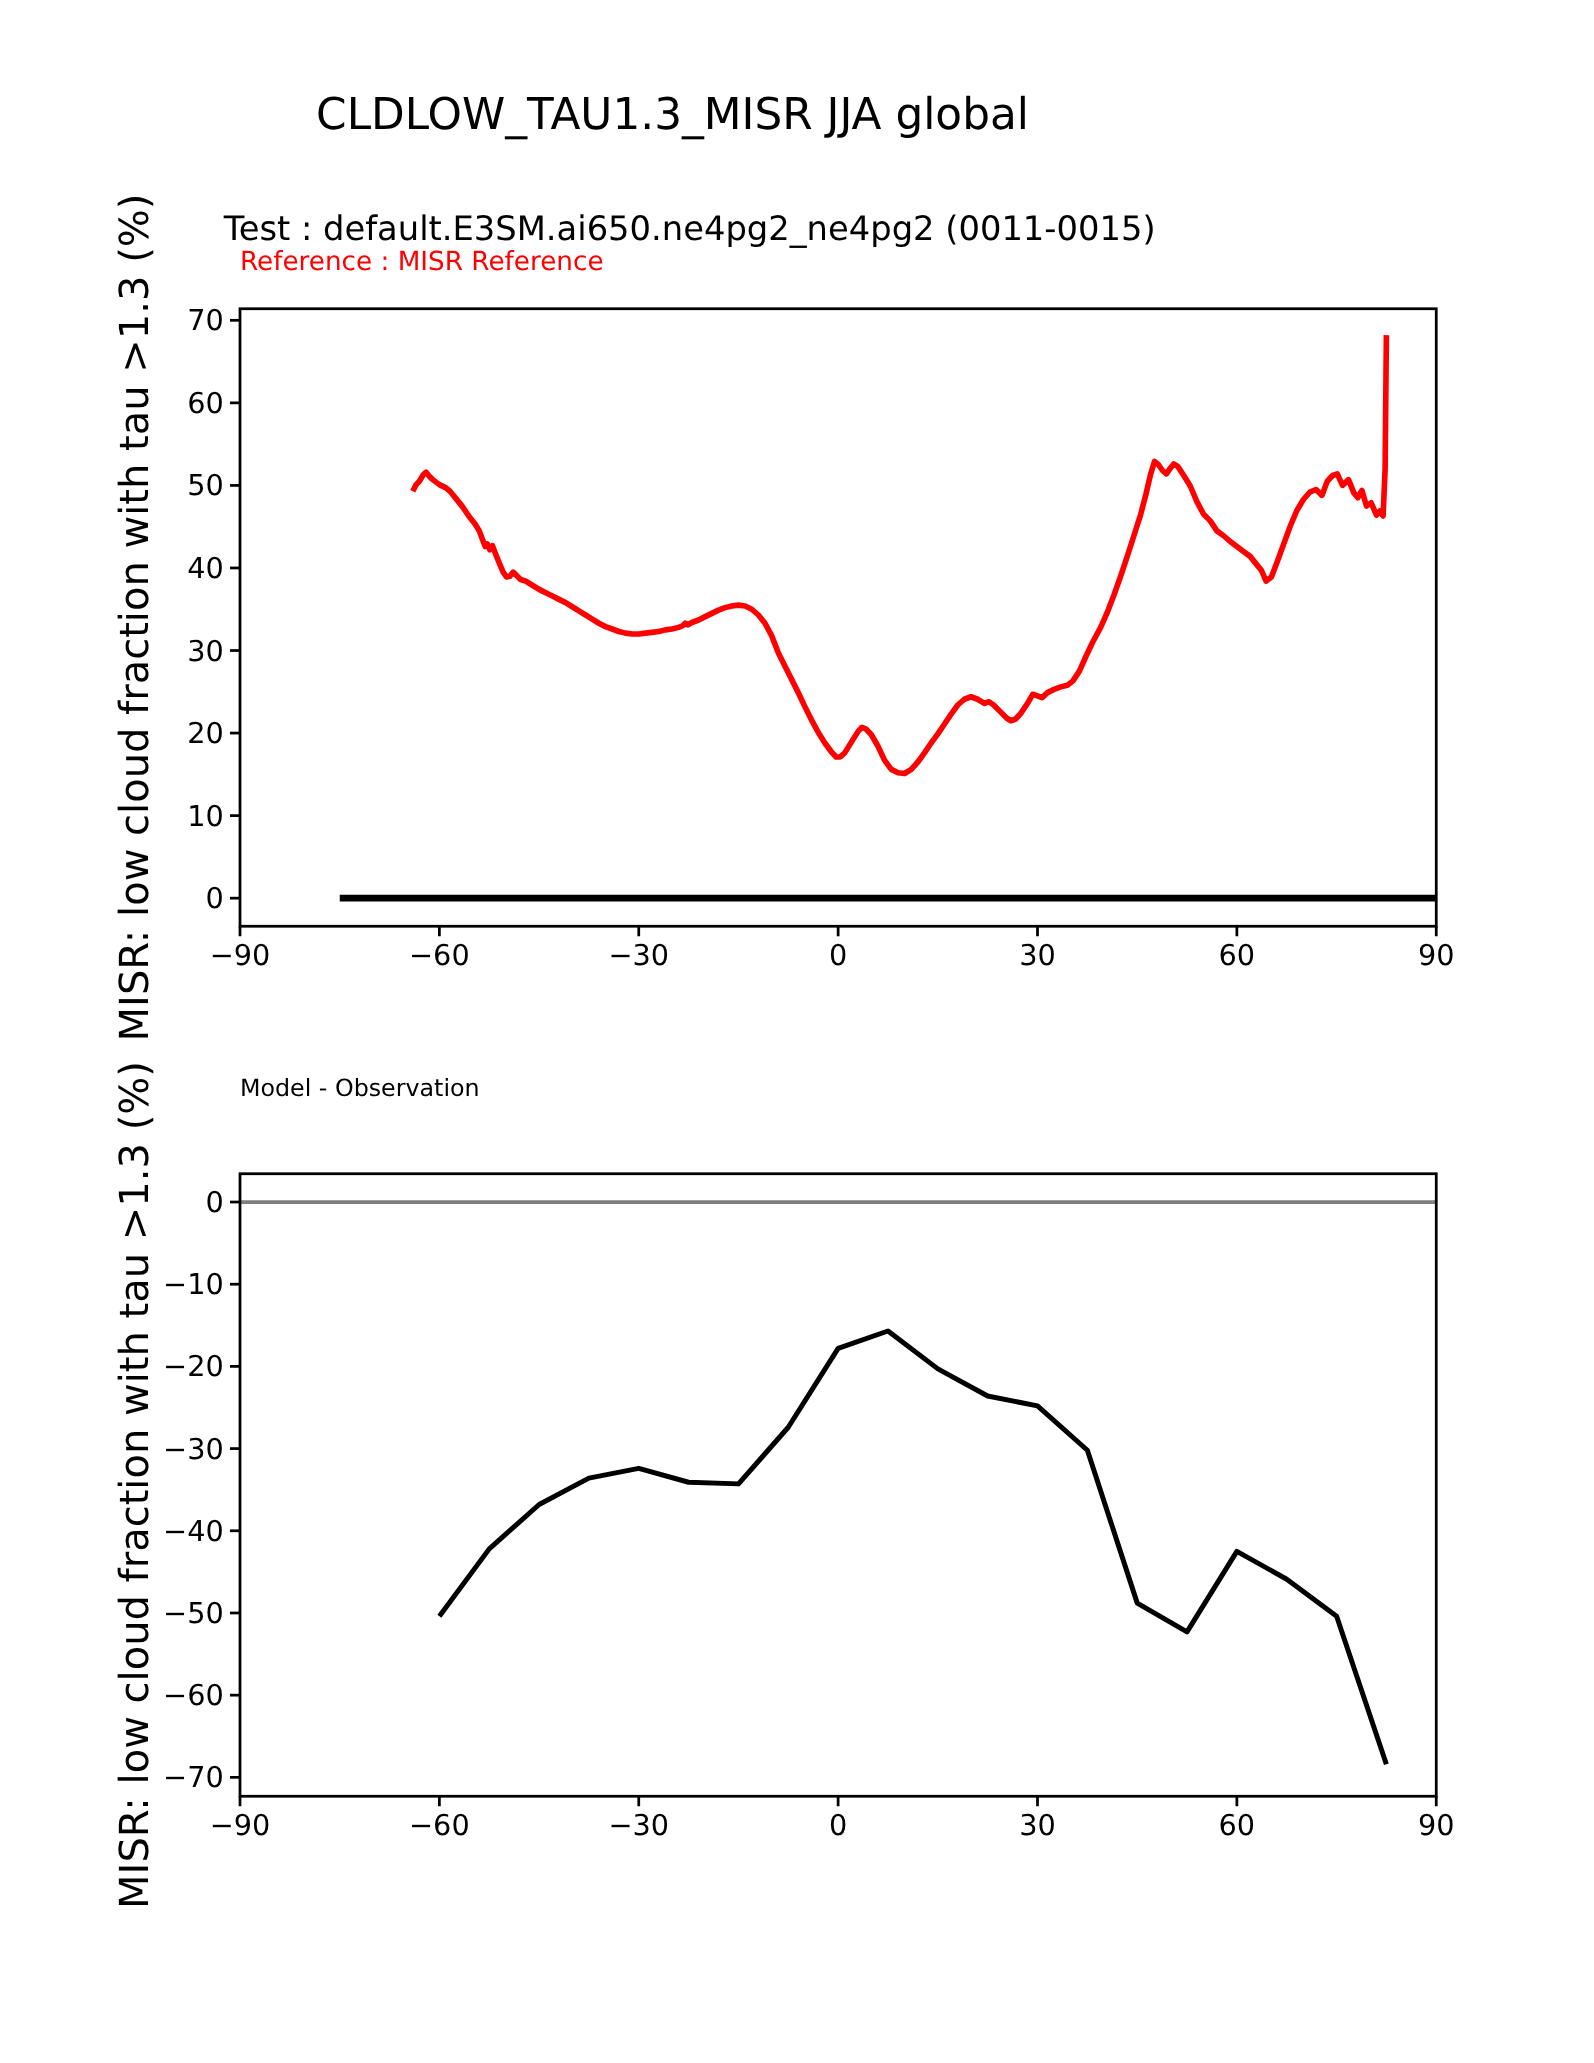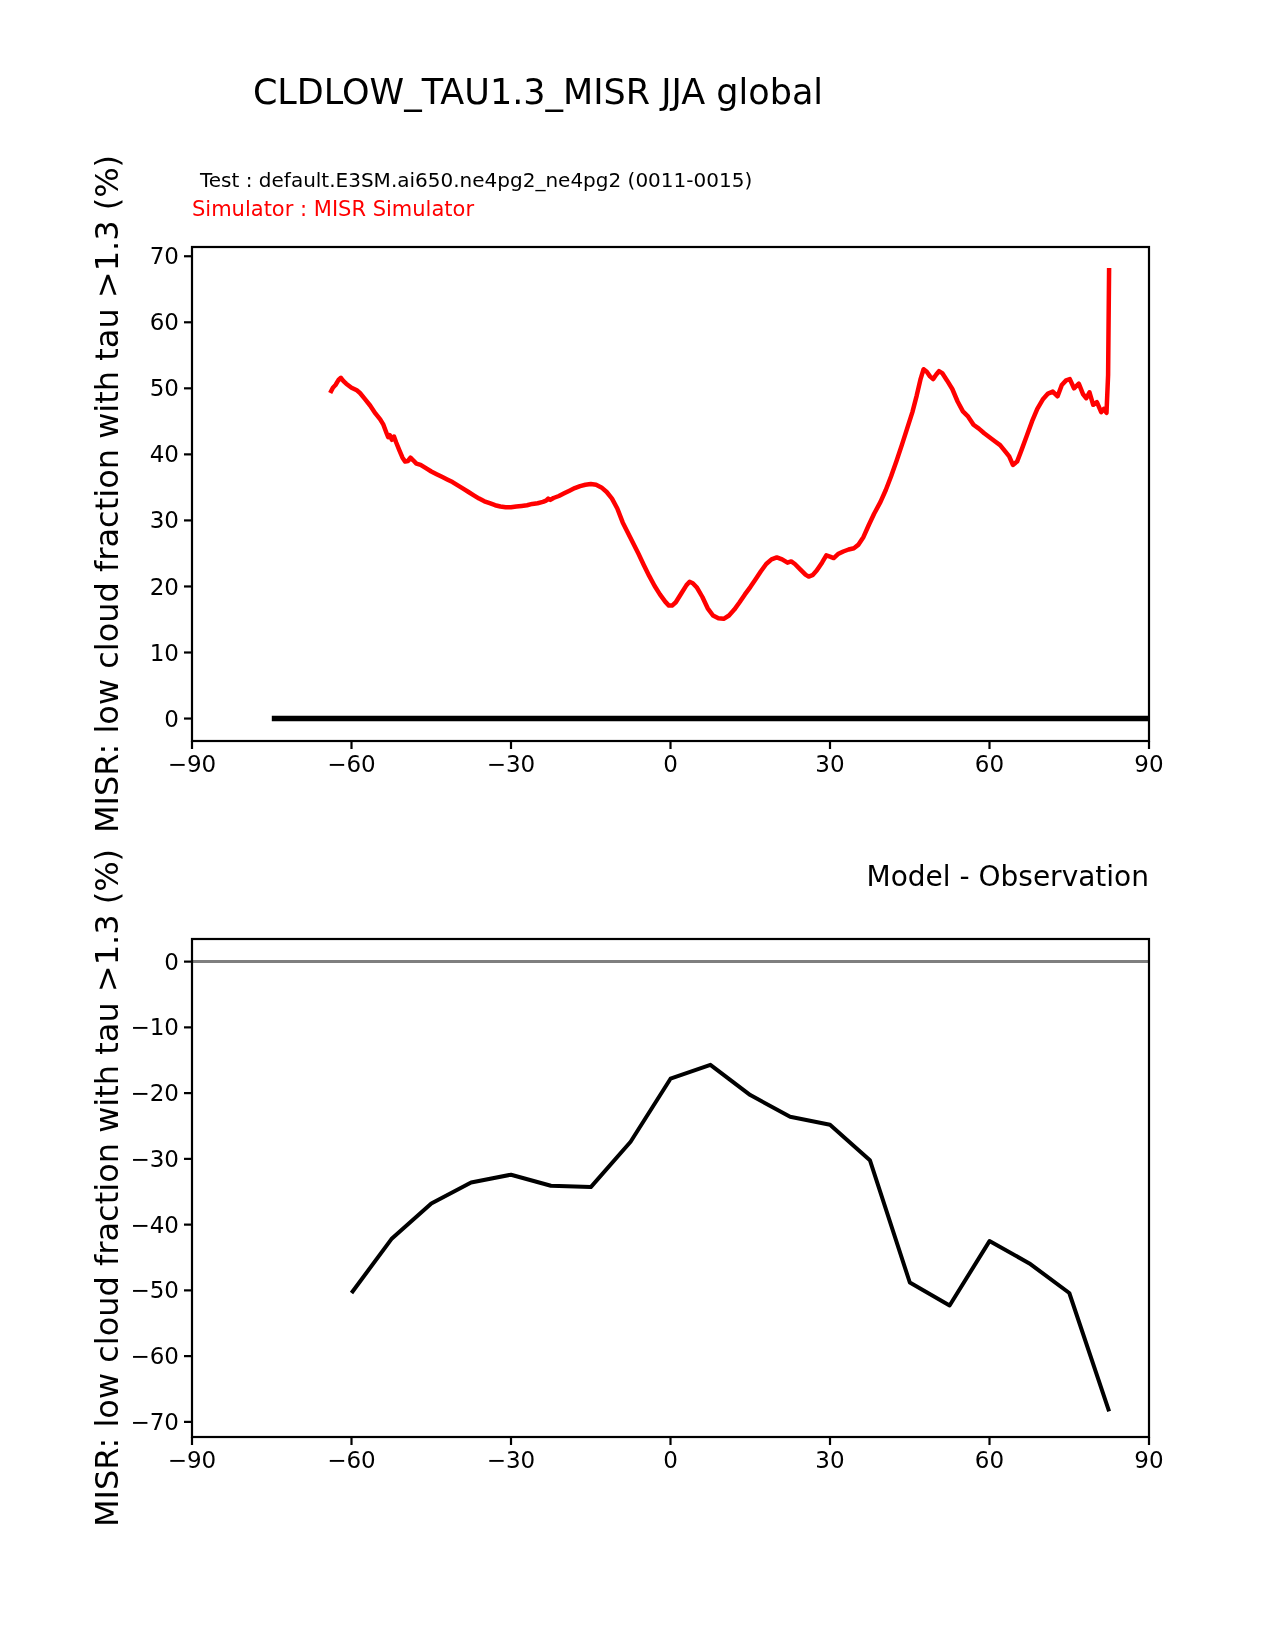--- a/index.html
+++ b/index.html
@@ -8,45 +8,45 @@
     width:1275px;height:1650px;
     font-family:"DejaVu Sans","Liberation Sans",sans-serif;
     color:#000;
     overflow:hidden;
   }
   .fig-title{
     position:absolute;left:0;top:72px;width:1076px;
     text-align:center;font-size:35px;color:#000;white-space:nowrap;
   }
   .test-line{
-    position:absolute;left:200px;top:168px;
-    font-size:20px;color:#000;white-space:nowrap;
+    position:absolute;left:179px;top:168px;
+    font-size:27px;color:#000;white-space:nowrap;
   }
   .ref-line{
     position:absolute;left:192px;top:197px;
     font-size:21px;white-space:nowrap;
   }
   .sub-title{
     position:absolute;left:192px;top:860px;width:957px;
-    text-align:right;font-size:28px;color:#000;white-space:nowrap;
+    text-align:left;font-size:19px;color:#000;white-space:nowrap;
   }
   .ylabel{
     position:absolute;white-space:nowrap;font-size:32px;color:#000;
     transform:translate(-50%,-50%) rotate(-90deg);
   }
   #ylabel-top{left:107px;top:494px;}
   #ylabel-bottom{left:107px;top:1188px;}
   svg text{font-family:"DejaVu Sans","Liberation Sans",sans-serif;}
 </style>
 </head>
 <body>
 
 <div class="fig-title">CLDLOW_TAU1.3_MISR JJA global</div>
 <div class="test-line" style="color: rgb(0, 0, 0);">Test : default.E3SM.ai650.ne4pg2_ne4pg2 (0011-0015)</div>
-<div class="ref-line" id="ref-line" style="color: rgb(255, 0, 0);">Simulator : MISR Simulator</div>
+<div class="ref-line" id="ref-line" style="color: rgb(255, 0, 0);">Reference : MISR Reference</div>
 <div class="sub-title">Model - Observation</div>
 
 <div class="ylabel" id="ylabel-top">MISR: low cloud fraction with tau &gt;1.3 (%)</div>
 <div class="ylabel" id="ylabel-bottom">MISR: low cloud fraction with tau &gt;1.3 (%)</div>
 
 <svg id="charts" width="1275" height="1650" viewBox="0 0 1275 1650" style="position:absolute;left:0;top:0;">
   <g id="chart-0">
       <polyline points="271.8,718.5 1149.0,718.5" fill="none" stroke="#000000" stroke-width="5.5" stroke-linejoin="round" stroke-linecap="butt"></polyline>
       <polyline points="330.2,393.0 332.9,387.7 335.5,385.0 338.7,379.7 340.9,377.8 343.5,381.1 346.2,383.7 351.5,387.7 356.8,390.3 360.0,393.0 364.8,398.9 370.1,405.5 375.4,413.4 380.2,419.4 383.4,424.7 386.6,433.2 388.2,437.2 389.8,435.2 391.9,439.8 394.0,436.5 396.2,442.5 399.4,450.4 402.5,457.7 405.2,461.6 407.9,461.0 410.5,457.7 413.2,460.3 416.4,463.6 420.6,464.9 425.9,468.2 431.3,471.5 436.6,474.2 441.9,476.8 447.2,479.5 452.5,482.1 457.8,485.4 463.1,488.7 468.5,492.0 473.8,495.3 479.1,498.6 484.4,501.3 489.7,503.2 495.1,505.2 500.4,506.5 505.7,507.2 511.0,507.2 516.3,506.5 521.6,505.9 527.0,505.2 532.3,503.9 537.6,503.2 542.9,501.9 546.1,500.6 548.2,498.6 550.3,499.9 553.5,498.0 558.9,496.0 564.2,493.3 569.5,490.7 574.8,488.1 580.1,486.1 585.4,484.8 590.8,484.1 596.1,484.8 601.4,487.4 606.7,492.0 612.0,498.6 617.3,508.5 622.7,522.4 628.0,533.0 633.3,543.5 638.6,554.1 643.9,565.3 649.2,575.9 654.5,585.8 659.9,594.4 665.2,601.6 668.9,605.6 672.1,605.6 675.8,602.3 681.1,593.7 686.5,585.1 689.6,581.8 692.8,583.2 697.1,587.8 702.4,597.0 707.7,608.3 713.0,615.5 718.4,618.2 723.7,618.8 729.0,615.5 734.3,609.6 739.6,602.3 744.9,594.4 750.3,587.1 755.6,579.2 760.9,571.3 766.2,564.0 771.5,559.4 776.8,557.4 782.1,559.4 787.5,562.7 791.2,561.4 794.9,564.0 800.2,569.3 805.5,574.6 808.7,576.6 812.5,575.2 816.7,570.6 822.0,562.7 826.3,555.4 830.0,556.7 833.7,558.1 838.0,554.1 843.3,551.5 848.6,549.5 853.9,548.2 858.2,544.9 863.5,536.9 868.8,525.0 874.1,513.8 880.5,501.9 885.8,490.0 891.1,476.2 896.5,461.0 901.8,445.1 907.1,428.6 912.4,412.1 916.7,395.6 920.4,379.7 923.6,369.2 926.8,371.8 930.0,376.4 933.1,379.1 936.3,374.5 939.0,371.2 942.2,373.1 947.0,380.4 952.3,389.0 957.6,401.5 962.9,411.4 968.2,416.7 973.5,424.7 978.9,428.6 984.2,433.2 989.5,437.2 994.8,441.2 1000.1,445.1 1005.4,451.7 1009.2,456.4 1012.9,464.9 1017.1,461.6 1021.4,450.4 1026.7,435.9 1032.0,421.4 1037.3,408.8 1042.7,399.6 1048.0,393.6 1052.8,391.6 1057.6,396.3 1061.8,385.0 1066.1,380.4 1069.8,379.1 1074.0,388.3 1078.8,383.7 1083.1,394.3 1086.3,398.2 1089.5,392.3 1093.2,404.8 1096.9,402.2 1101.2,412.1 1103.8,408.8 1106.5,412.8 1108.1,375.1 1109.1,268.1" fill="none" stroke="#ff0000" stroke-width="4.5" stroke-linejoin="round" stroke-linecap="butt"></polyline>
       <rect x="192" y="247" width="957" height="494" fill="none" stroke="#000" stroke-width="2.2"></rect>

